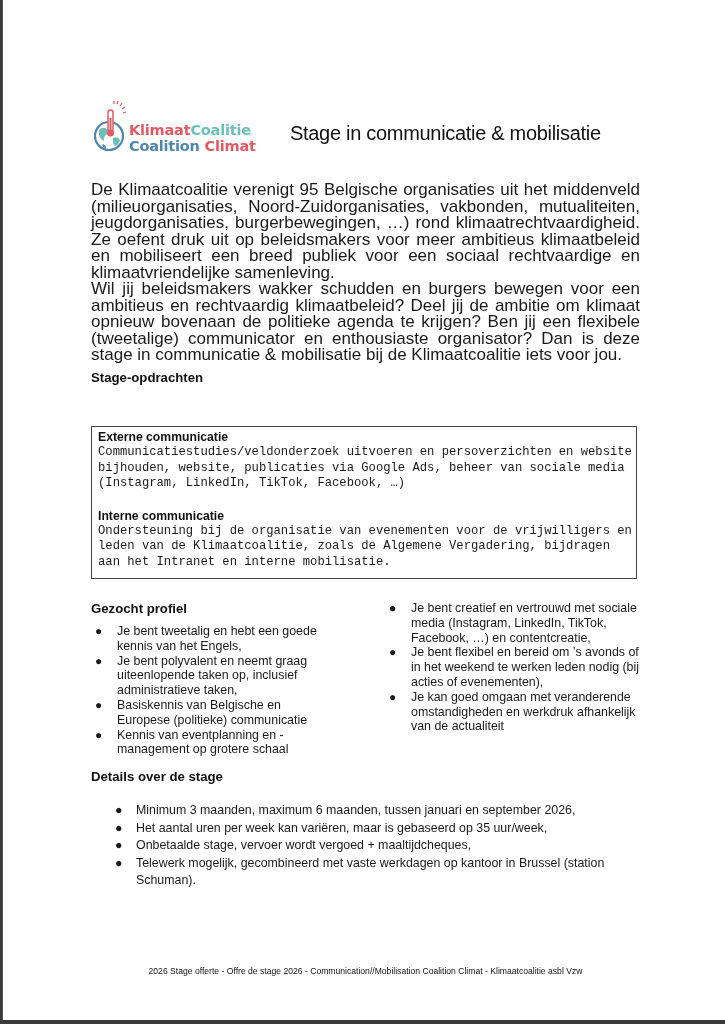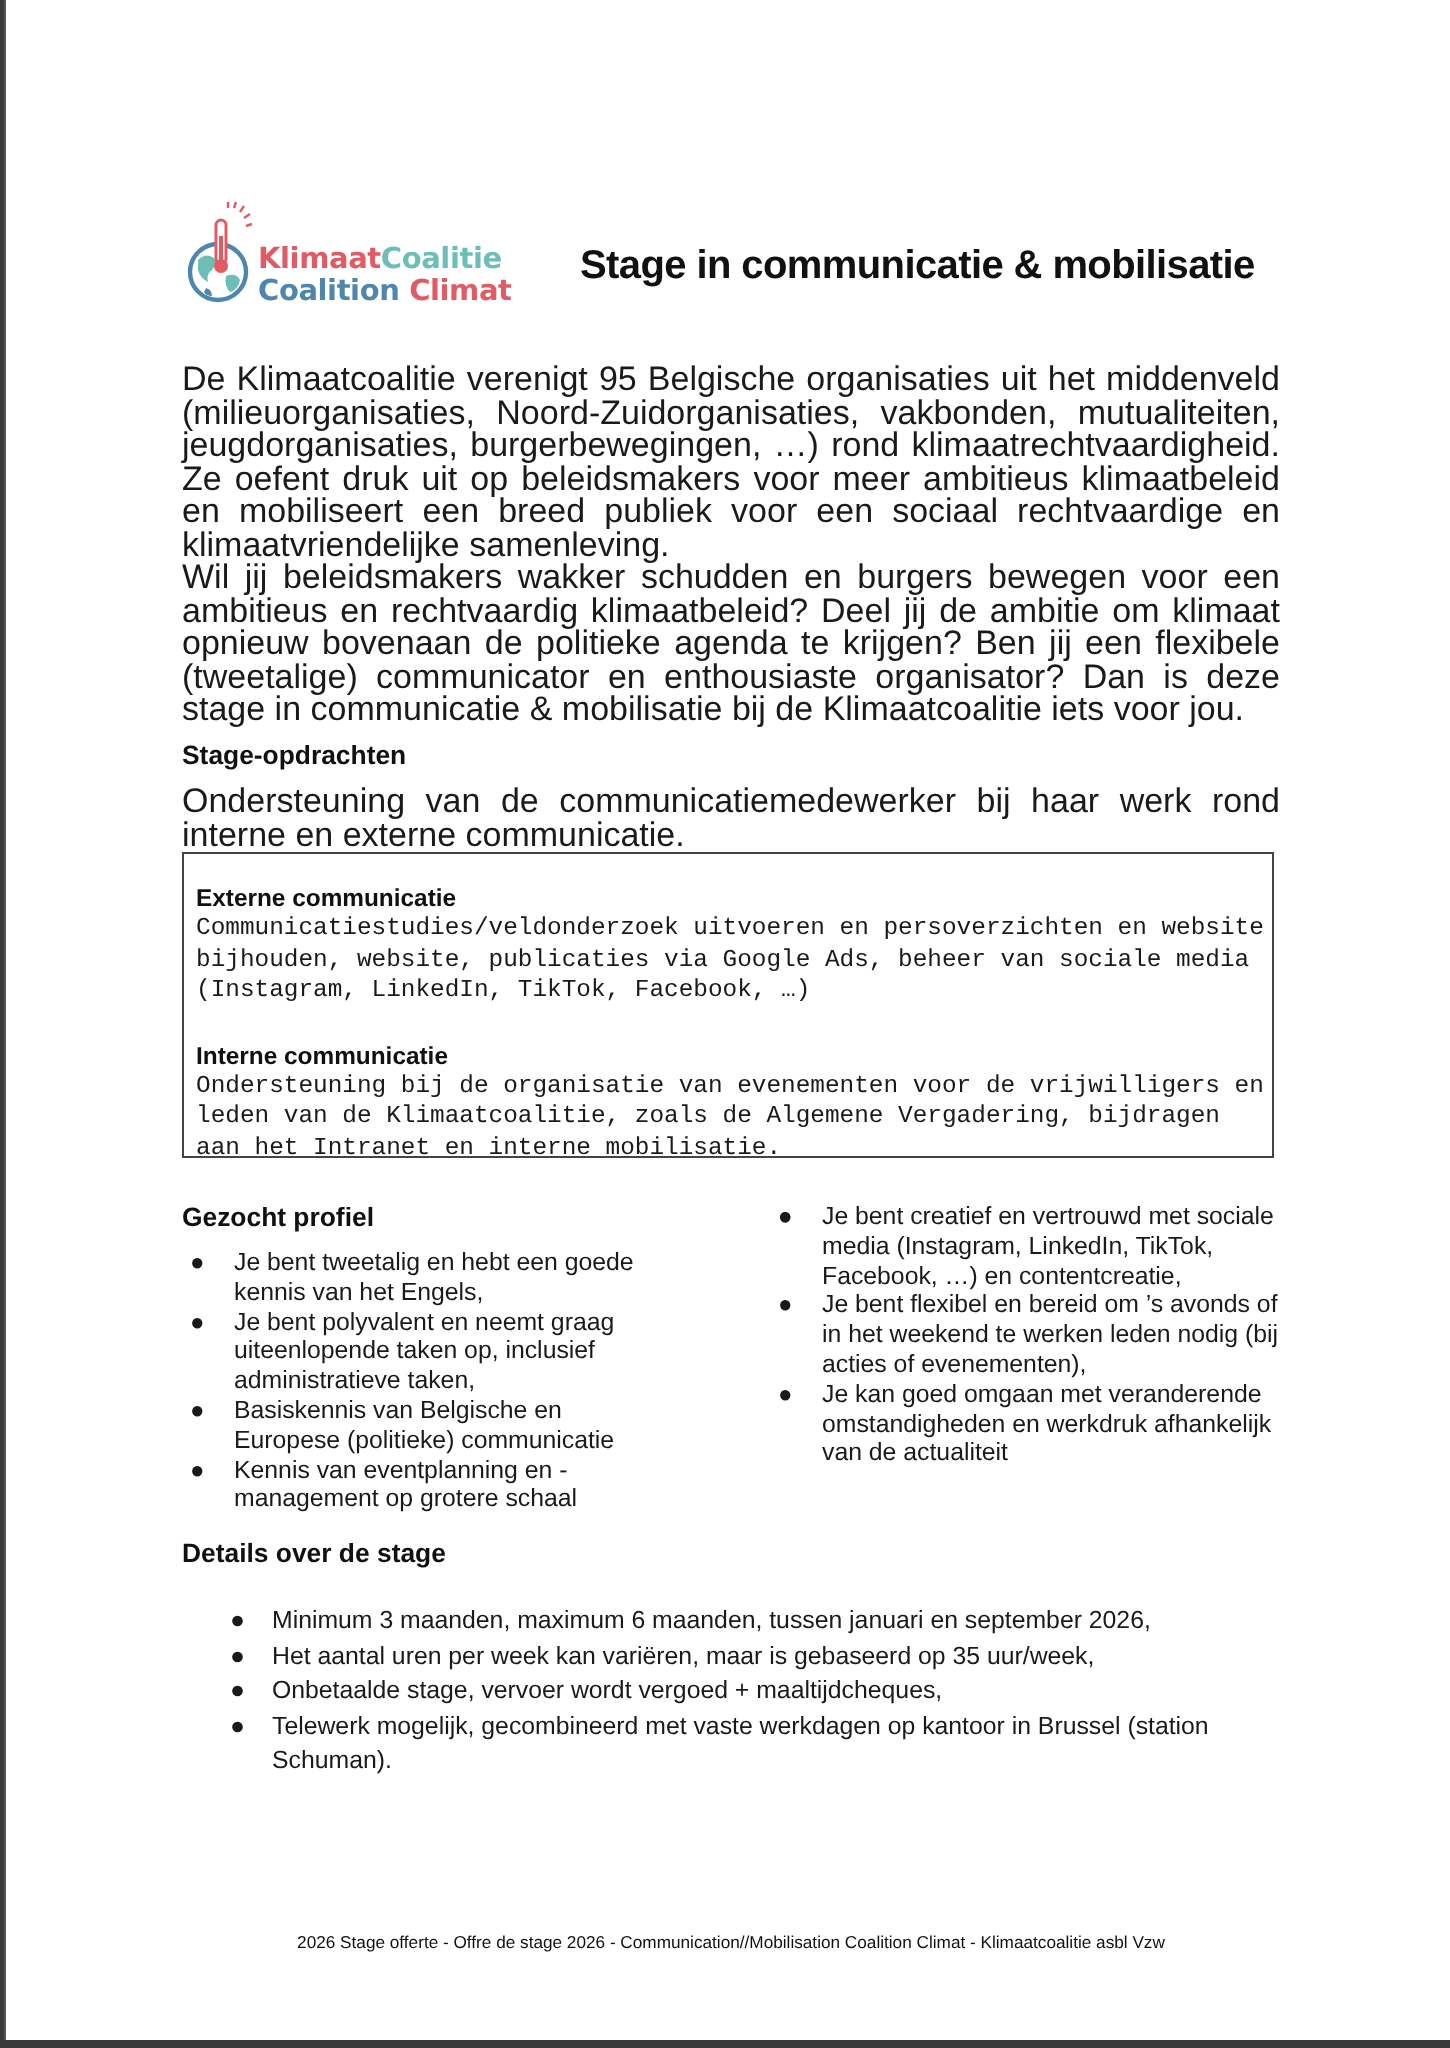--- a/index.html
+++ b/index.html
@@ -10,29 +10,29 @@
   .page {
     position: absolute; left: 2px; top: 0; width: 723px; height: 1020px; background: #ffffff;
     border-left: 1px solid #555;
   }
   .logo { position: absolute; left: 88px; top: 100px; width: 180px; height: 58px; }
   .logo svg { position: absolute; left: 0; top: 0; }
   .logo-text { position: absolute; left: 38px; top: 22px; font-weight: bold; font-size: 14.5px; line-height: 16px; letter-spacing: -0.2px; font-family: "DejaVu Sans", sans-serif; }
   .lt-red { color: #e15b64; }
   .lt-teal { color: #6cbfb7; }
   .lt-blue { color: #4f86ae; }
-  .title { position: absolute; left: 287px; top: 122px; font-size: 20px; font-weight: bold; color: #111; letter-spacing: -0.3px; }
+  .title { position: absolute; left: 287px; top: 122px; font-size: 20px; font-weight: normal; color: #111; letter-spacing: -0.3px; }
   .text { color: #1a1a1a; font-size: 17px; line-height: 16.5px; }
   .para { position: absolute; left: 88px; width: 549px; text-align: justify; }
   .p1 { top: 182px; }
   .p2 { top: 281px; }
   .h { position: absolute; left: 88px; font-weight: bold; font-size: 13.2px; color: #111; }
   .h1 { top: 370px; }
   .p3 { top: 393px; }
-  .box { position: absolute; left: 88px; top: 426px; width: 546px; height: 153px; border: 1.5px solid #444; padding: 14px 0 0 6px; box-sizing: border-box; }
+  .box { position: absolute; left: 88px; top: 426px; width: 546px; height: 153px; border: 1.5px solid #444; padding: 2px 0 0 6px; box-sizing: border-box; }
   .box .bh { font-weight: bold; font-size: 12.2px; color: #111; line-height: 16px; }
   .box .bt { font-size: 12.2px; line-height: 15.5px; color: #1a1a1a; font-family: Liberation Mono, monospace; }
   .box .sec2 { margin-top: 16px; }
   .h2 { top: 601px; }
   .col { position: absolute; font-size: 12.4px; line-height: 14.8px; color: #1a1a1a; }
   .col ul { list-style: none; margin: 0; padding: 0; }
   .col li { position: relative; padding-left: 22px; }
   .col li .b { position: absolute; left: 0; top: 0; font-size: 12px; }
   .colL { left: 92px; top: 624px; width: 240px; }
   .colR { left: 386px; top: 601px; width: 260px; }
@@ -70,21 +70,20 @@
       <div><span class="lt-blue">Coalition</span> <span class="lt-red">Climat</span></div>
     </div>
   </div>
 
   <div class="title">Stage in communicatie &amp; mobilisatie</div>
 
   <div class="para p1 text">De Klimaatcoalitie verenigt 95 Belgische organisaties uit het middenveld (milieuorganisaties, Noord-Zuidorganisaties, vakbonden, mutualiteiten, jeugdorganisaties, burgerbewegingen, …) rond klimaatrechtvaardigheid. Ze oefent druk uit op beleidsmakers voor meer ambitieus klimaatbeleid en mobiliseert een breed publiek voor een sociaal rechtvaardige en klimaatvriendelijke samenleving.</div>
   <div class="para p2 text">Wil jij beleidsmakers wakker schudden en burgers bewegen voor een ambitieus en rechtvaardig klimaatbeleid? Deel jij de ambitie om klimaat opnieuw bovenaan de politieke  agenda te krijgen? Ben jij een flexibele (tweetalige) communicator en enthousiaste organisator? Dan is deze stage in communicatie &amp;  mobilisatie bij de Klimaatcoalitie iets voor jou.</div>
 
   <div class="h h1">Stage-opdrachten</div>
-  <div class="para p3 text">Ondersteuning van de communicatiemedewerker bij haar werk rond interne en externe communicatie.</div>
 
   <div class="box">
     <div class="bh">Externe communicatie</div>
     <div class="bt">Communicatiestudies/veldonderzoek uitvoeren en persoverzichten en website bijhouden, website, publicaties via Google Ads, beheer van sociale media (Instagram, LinkedIn, TikTok, Facebook, …)</div>
     <div class="bh sec2">Interne communicatie</div>
     <div class="bt">Ondersteuning bij de organisatie van evenementen voor de vrijwilligers en  leden van de Klimaatcoalitie, zoals de Algemene Vergadering, bijdragen aan het Intranet en interne mobilisatie.</div>
   </div>
 
   <div class="h h2">Gezocht profiel</div>
 

